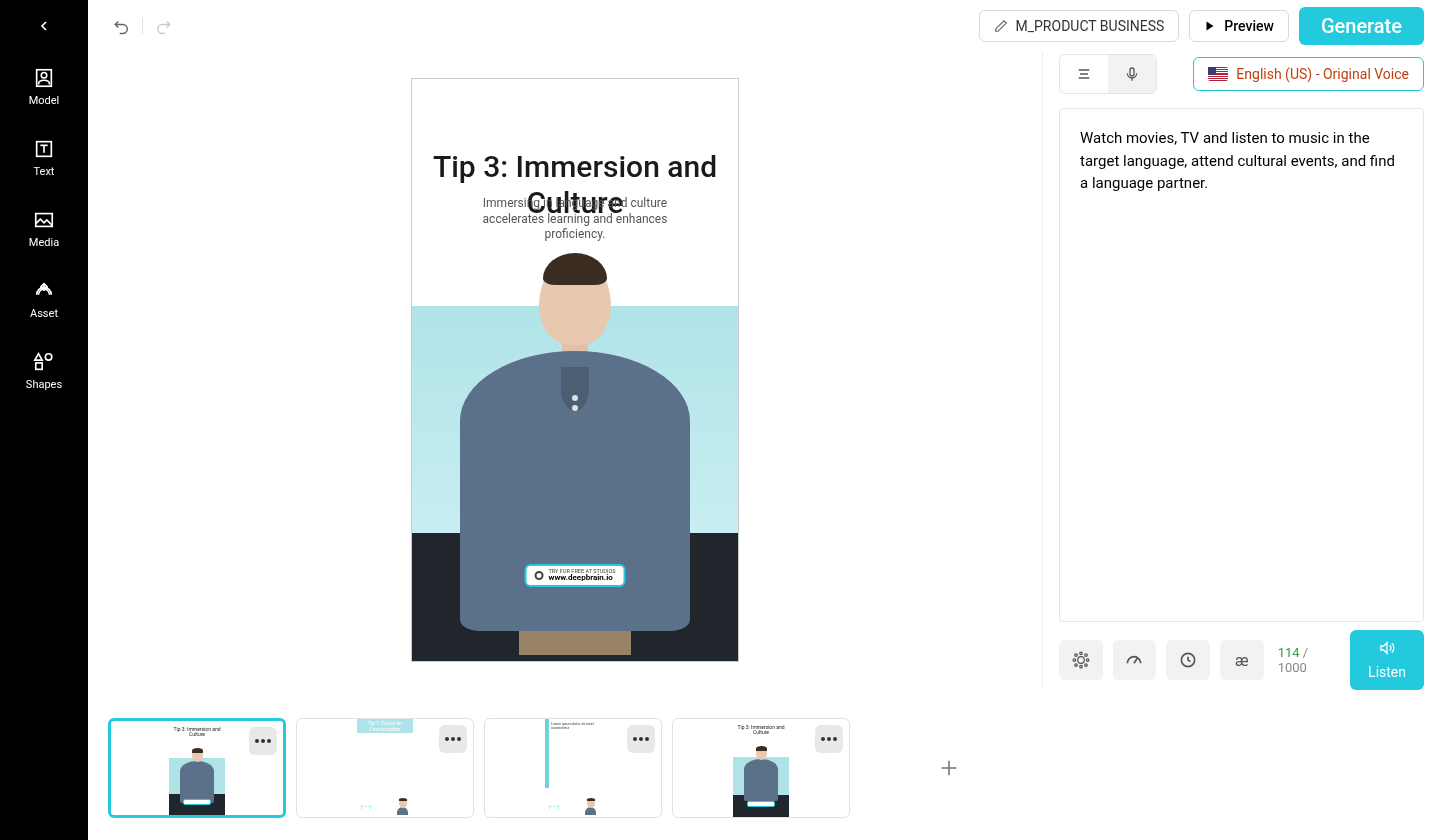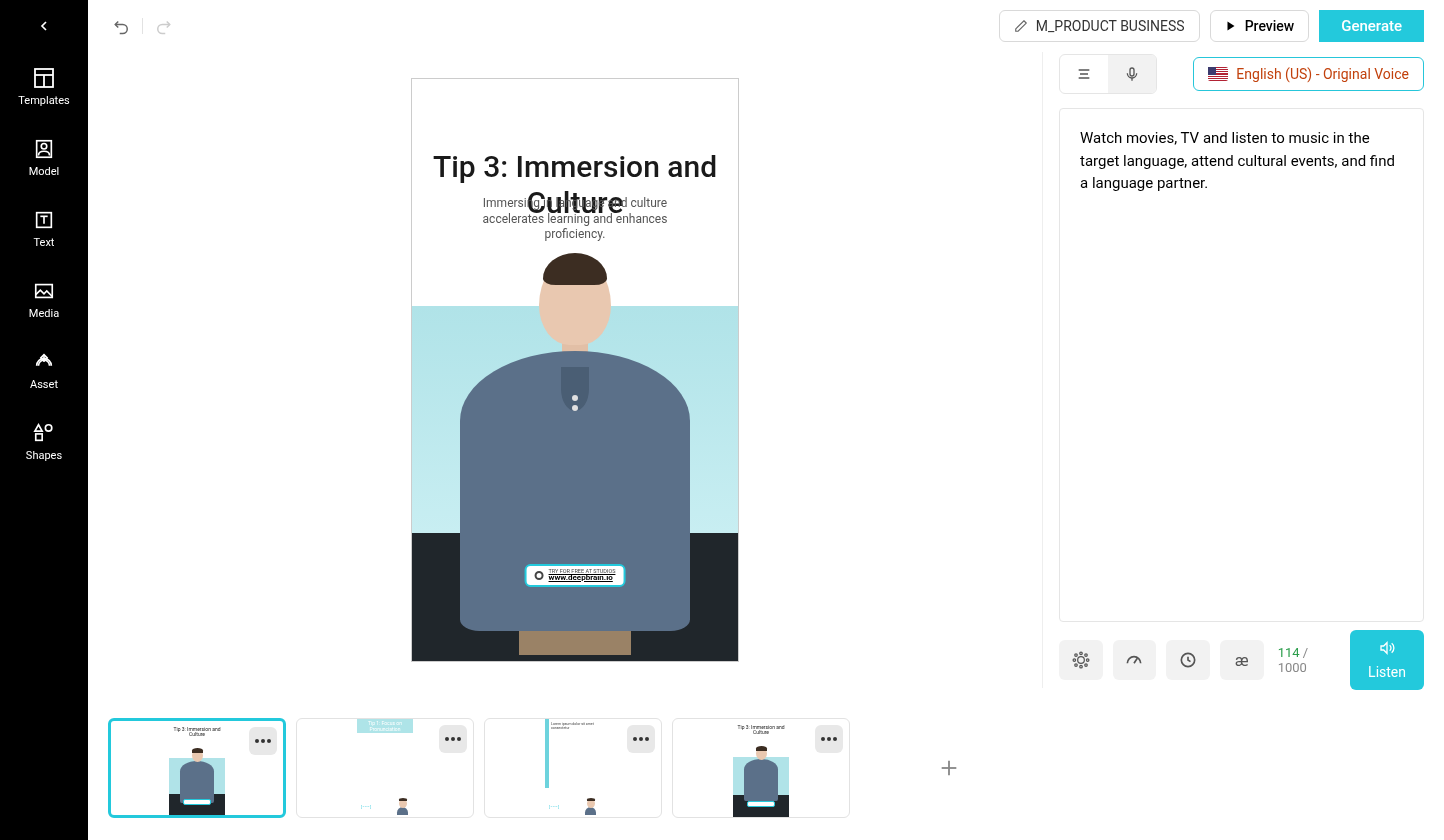--- a/index.html
+++ b/index.html
@@ -9,39 +9,39 @@
 .sidebar-item { width: 100%; display: flex; flex-direction: column; align-items: center; justify-content: center; gap: 4px; padding: 14px 0 16px; cursor: pointer; font-size: 11px; color: #fff; }
 .sidebar-icon { width: 24px; height: 24px; display:flex; align-items:center; justify-content:center; }
 .main { flex: 1; height: 100%; display: flex; flex-direction: column; }
 .top-bar { height: 52px; display: flex; align-items: center; justify-content: space-between; padding: 0 20px; }
 .undo-redo { display:flex; align-items:center; gap:0; }
 .ur-btn { width:28px; height:28px; display:flex; align-items:center; justify-content:center; color:#666; cursor:pointer; }
 .ur-sep { width:1px; height:16px; background:#e2e2e2; margin:0 6px; }
 .top-right { display:flex; align-items:center; gap:10px; }
 .project-name { display:flex; align-items:center; gap:8px; border:1px solid #d9d9d9; border-radius:6px; padding:7px 14px; font-size:14px; color:#333; cursor:text; }
 .preview-btn { display:flex; align-items:center; gap:8px; border:1px solid #d9d9d9; border-radius:6px; padding:7px 14px; font-size:14px; color:#000; font-weight:500; cursor:pointer; }
-.generate-btn { background:#23c9dc; color:#fff; border-radius:0; padding:7px 22px; font-size:15px; font-weight:500; cursor:pointer; }
+.generate-btn { background:#23c9dc; color:#fff; border-radius:6px; padding:7px 22px; font-size:20px; font-weight:500; cursor:pointer; }
 .workspace { flex:1; display:flex; padding: 0 20px 20px; gap:0; min-height:0; }
 .canvas-area { flex:1; display:flex; align-items:center; justify-content:center; min-width:0; }
 .slide-preview { width:328px; height:584px; border:1px solid #ccc; background:#fff; position:relative; overflow:hidden; }
 .slide-top { height:39%; background:#fff; }
 .slide-mid { height:39%; background:linear-gradient(180deg,#b0e3e8 0%,#c8eef2 100%); }
 .slide-bot { height:22%; background:#20262b; }
 .slide-title { position:absolute; top:70px; left:0; right:0; text-align:center; font-size:30px; font-weight:500; color:#1a1a1a; line-height:1.2; padding:0 20px; }
 .slide-sub { position:absolute; top:117px; left:0; right:0; text-align:center; font-size:12px; color:#555; line-height:1.3; padding:0 40px; }
 .avatar { position:absolute; top:178px; left:50%; transform:translateX(-50%); width:260px; height:420px; }
 .avatar-head { width:72px; height:88px; background:#e9c8b0; border-radius:48% 48% 42% 42% / 55% 55% 45% 45%; margin:0 auto; position:relative; }
 .avatar-hair { position:absolute; top:-4px; left:4px; right:4px; height:32px; background:#3c2d22; border-radius:50% 50% 20% 20% / 80% 80% 20% 20%; }
 .avatar-neck { width:26px; height:18px; background:#e2bfa6; margin:-4px auto 0; }
 .avatar-body { width:230px; height:280px; background:#5b7089; margin:-8px auto 0; border-radius:60% 60% 10% 10% / 30% 30% 5% 5%; position:relative; }
 .avatar-collar { position:absolute; top:16px; left:50%; transform:translateX(-50%); width:28px; height:44px; background:#4a5e74; border-radius:0 0 50% 50%; }
 .avatar-btn1, .avatar-btn2 { position:absolute; left:50%; transform:translateX(-50%); width:6px; height:6px; background:#e0e0e0; border-radius:50%; }
 .avatar-btn1 { top:44px; } .avatar-btn2 { top:54px; }
 .avatar-pants { width:112px; height:50px; background:#9a8266; margin:-26px auto 0; border-radius:8px 8px 0 0; }
-.watermark { position:absolute; bottom:74px; left:50%; transform:translateX(-50%); background:#fff; border:2px solid #23c9dc; border-radius:6px; padding:3px 8px; display:flex; align-items:center; gap:5px;text-decoration:underline; }
+.watermark { position:absolute; bottom:74px; left:50%; transform:translateX(-50%); background:#fff; border:2px solid #23c9dc; border-radius:6px; padding:3px 8px; display:flex; align-items:center; gap:5px; }
 .watermark-dot { width:9px; height:9px; border:2px solid #444; border-radius:50%; }
 .watermark-text { display:flex; flex-direction:column; line-height:1; }
 .watermark-label { font-size:5.5px; color:#444; }
 .watermark-url { font-size:8px; font-weight:700; color:#000; }
 .right-panel { width:382px; display:flex; flex-direction:column; border-left:1px solid #eee; padding-left:16px; }
 .rp-top { height:44px; display:flex; align-items:center; gap:8px; }
 .rp-tabs { display:flex; border:1px solid #e5e5e5; border-radius:6px; overflow:hidden; }
 .rp-tab { width:48px; height:38px; display:flex; align-items:center; justify-content:center; cursor:pointer; }
 .rp-tab.active { background:#f2f2f2; }
 .rp-lang { margin-left:auto; border:1px solid #26c6da; border-radius:6px; padding:8px 14px; display:flex; align-items:center; gap:8px; color:#c2410c; font-size:14px; cursor:pointer; }
@@ -87,30 +87,20 @@
 <body>
 
 <div class="sidebar">
   <div class="sidebar-back">
     <svg width="16" height="16" viewBox="0 0 24 24" fill="none" stroke="#fff" stroke-width="2.5">
         <polyline points="15 18 9 12 15 6"></polyline>
       </svg>
   </div>
   <div class="sidebar-item">
     <span class="sidebar-icon">
-      <svg width="24" height="24" viewBox="0 0 24 24" fill="none" stroke="#fff" stroke-width="1.8">
-          <rect x="3" y="3" width="18" height="18"></rect>
-          <line x1="3" y1="9" x2="21" y2="9"></line>
-          <line x1="12" y1="9" x2="12" y2="21"></line>
-        </svg>
-    </span>
-    <span>Templates</span>
-  </div>
-  <div class="sidebar-item">
-    <span class="sidebar-icon">
       <svg width="22" height="22" viewBox="0 0 24 24" fill="none" stroke="#fff" stroke-width="1.8">
           <rect x="4" y="3" width="16" height="18"></rect>
           <circle cx="12" cy="9" r="3"></circle>
           <path d="M6 19c0-3 2.7-4.5 6-4.5s6 1.5 6 4.5"></path>
         </svg>
     </span>
     <span>Model</span>
   </div>
   <div class="sidebar-item">
     <span class="sidebar-icon">

